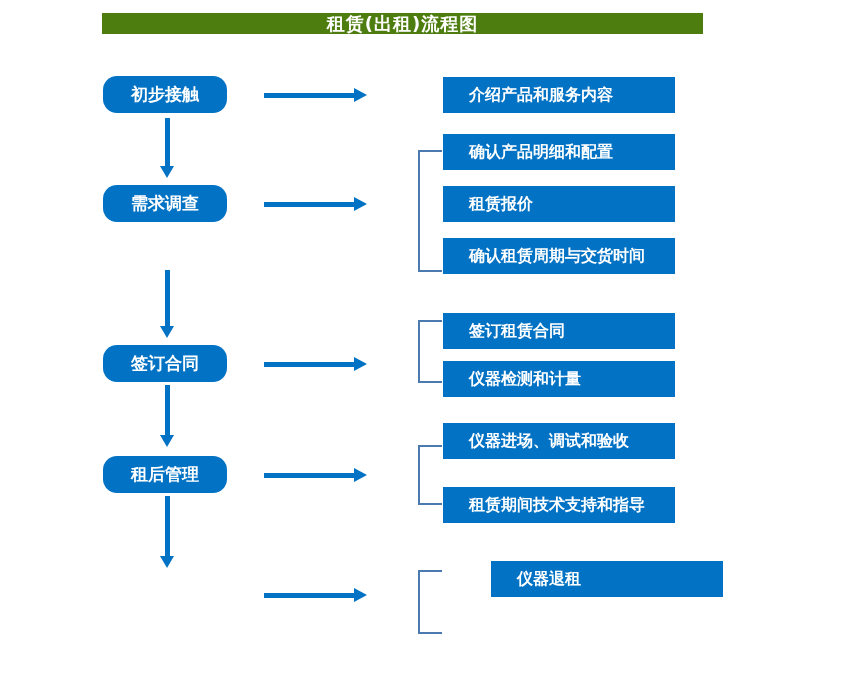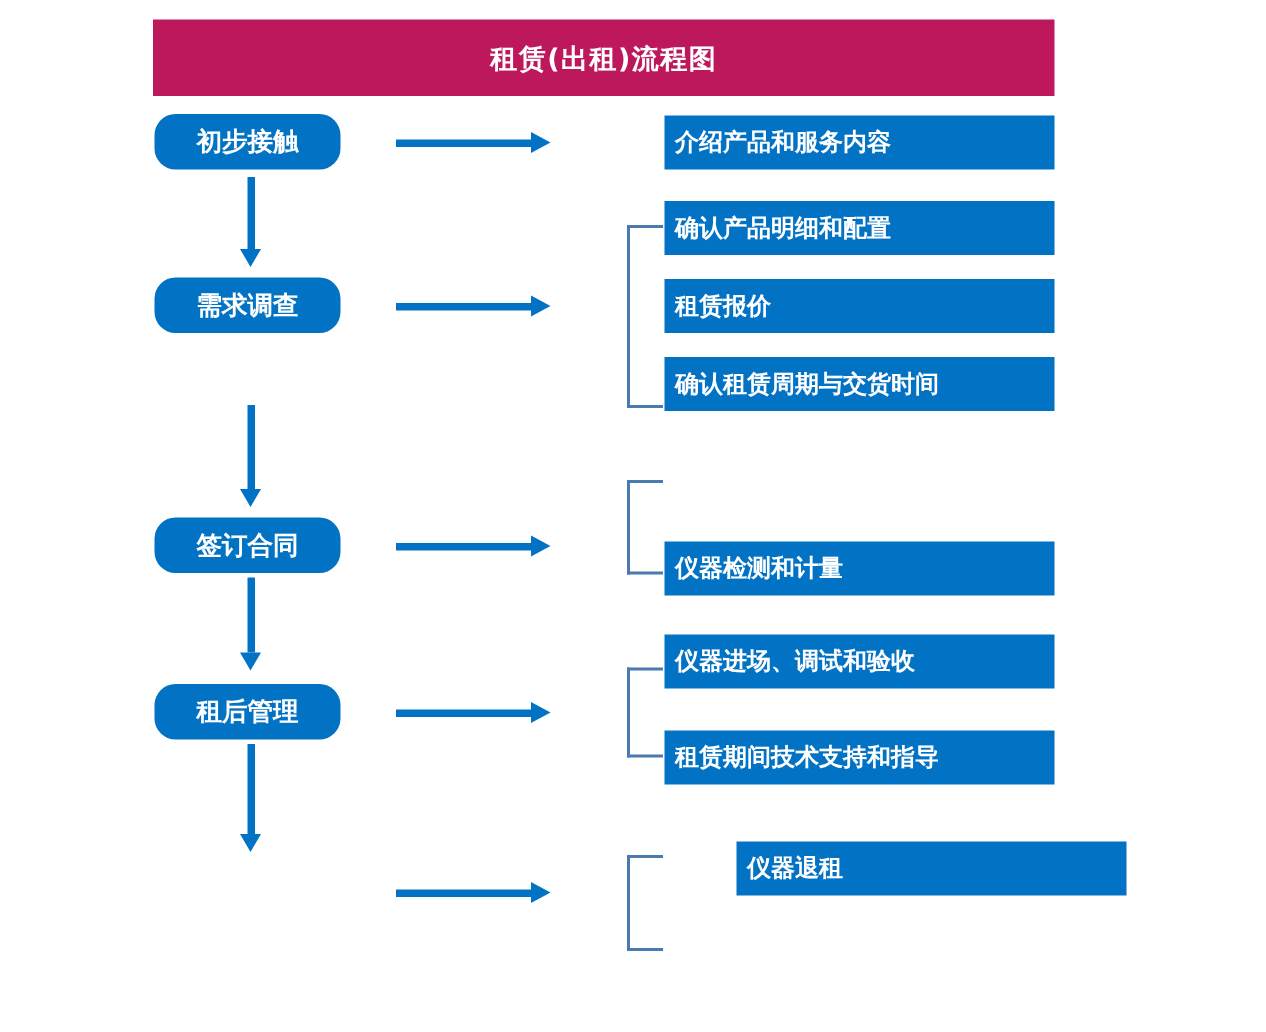--- a/index.html
+++ b/index.html
@@ -7,22 +7,22 @@
   body{
     width:844px;height:688px;
     background:#ffffff;
     font-family:"DejaVu Sans","Liberation Sans",sans-serif;
     overflow:hidden;
   }
   #canvas{position:relative;width:844px;height:688px;}
 
   .title-bar{
     position:absolute;
-    left:102px;top:13px;width:601px;height:51px;
-    background:#be185d;
+    left:102px;top:13px;width:601px;height:21px;
+    background:#4d7c0f;
     color:#ffffff;
     font-size:18px;font-weight:bold;
     display:flex;align-items:center;justify-content:center;
     letter-spacing:1px;
   }
 
   .node{
     position:absolute;
     background:#0272c4;
     color:#ffffff;
@@ -31,24 +31,24 @@
     align-items:center;
     box-sizing:border-box;
   }
   .node-left{
     left:103px;width:124px;height:37px;
     font-size:17px;
     justify-content:center;
     border-radius:14px;
   }
   .node-right{
-    left:443px;width:260px;height:36px;
+    left:443px;width:232px;height:36px;
     font-size:16px;
     justify-content:flex-start;
-    padding-left:7px;
+    padding-left:26px;
   }
 
   
   .h-arrow{
     position:absolute;
     left:264px;width:103px;height:14px;
   }
   .h-arrow .shaft{
     position:absolute;
     left:0;top:5px;
@@ -135,20 +135,21 @@
 
   <div class="node node-left" style="top:345px;">签订合同</div>
 
   <div class="h-arrow" style="top:357px;">
     <div class="shaft"></div>
     <div class="head"></div>
   </div>
 
   <div class="bracket" style="top:320px;height:63px;"></div>
 
+  <div class="node node-right" style="top:313px;">签订租赁合同</div>
   <div class="node node-right" style="top:361px;">仪器检测和计量</div>
 
   <div class="v-arrow" style="top:385px;height:62px;">
     <div class="shaft" style="height:50px;"></div>
     <div class="head"></div>
   </div>
 
   <div class="node node-left" style="top:456px;">租后管理</div>
 
   <div class="h-arrow" style="top:468px;">

